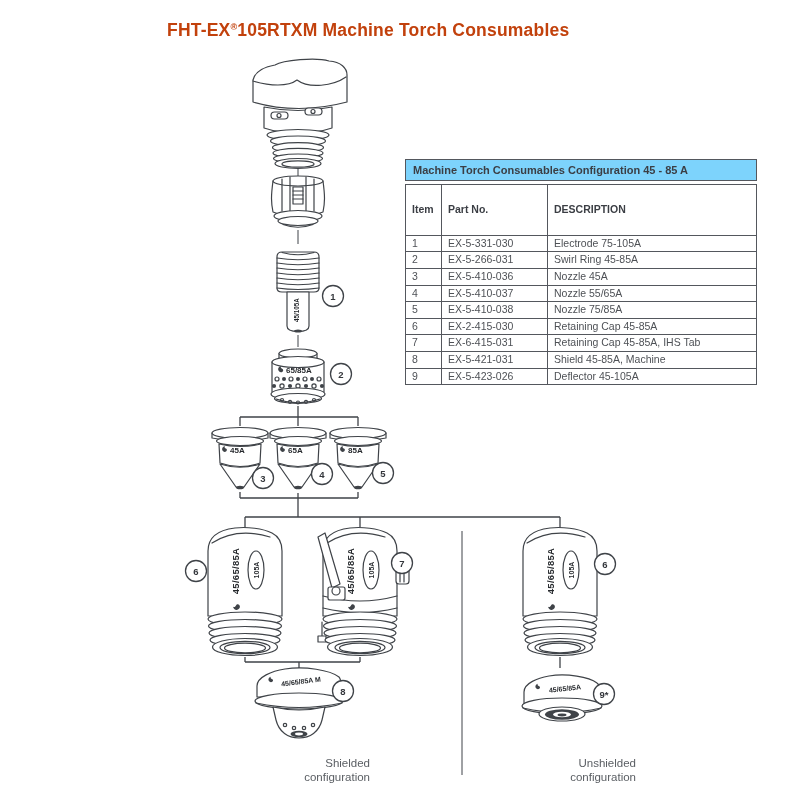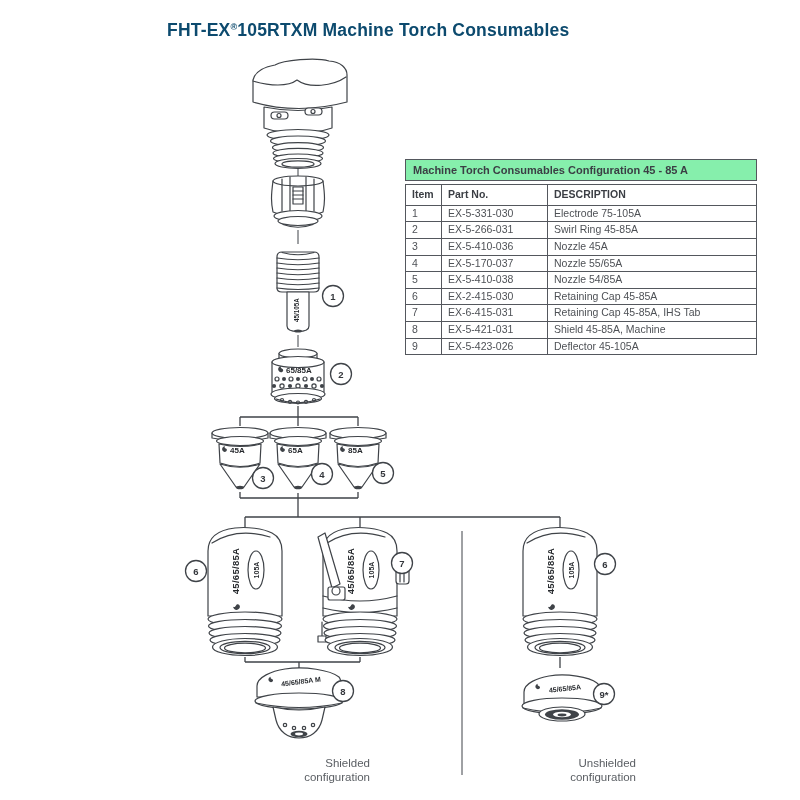--- a/index.html
+++ b/index.html
@@ -2,34 +2,34 @@
 <html><head>
 <meta charset="utf-8">
 <style>
   html,body{margin:0;padding:0;}
   body{
     width:800px;height:800px;position:relative;background:#ffffff;
     font-family:"Liberation Sans",sans-serif;color:#4e5156;overflow:hidden;
   }
   .page-title{
     position:absolute;left:167px;top:20px;font-size:17.5px;font-weight:bold;
-    color:#0c4a6e;letter-spacing:.2px;white-space:nowrap;
+    color:#c2410c;letter-spacing:.2px;white-space:nowrap;
   }
   .page-title sup{font-size:9px;vertical-align:6px;}
   .table-wrap{position:absolute;left:405px;top:159px;width:352px;}
   .table-title{
     border:1.2px solid #54575d;padding:4px 7px;font-size:11px;font-weight:bold;
-    color:#3b3e44;margin-bottom:3px;background:#86efac;
+    color:#3b3e44;margin-bottom:3px;background:#7dd3fc;
   }
   table.parts{border-collapse:collapse;width:100%;background:#fff;}
   table.parts th,table.parts td{
     border:1px solid #54575d;font-size:10.5px;padding:1px 6px;line-height:1.3;
     text-align:left;color:#4e5156;font-weight:normal;white-space:nowrap;
   }
-  table.parts th{font-weight:bold;color:#3b3e44;padding:3px 6px;}
+  table.parts th{font-weight:bold;color:#3b3e44;padding:18px 6px;}
   col.c-item{width:36px;} col.c-part{width:106px;}
   .caption{
     position:absolute;width:140px;text-align:right;font-size:11.5px;
     line-height:1.25;color:#5a5e63;
   }
   svg{position:absolute;left:0;top:0;}
   .s{stroke:#3f4348;stroke-width:1.2;fill:none;stroke-linecap:round;stroke-linejoin:round;}
   .sw{stroke:#3f4348;stroke-width:1.2;fill:#ffffff;stroke-linejoin:round;}
   .cl{stroke:#3f4348;stroke-width:1.3;fill:none;}
   .thin{stroke-width:1;}
@@ -321,27 +321,27 @@
           <td>EX-5-266-031</td>
           <td>Swirl Ring 45-85A</td>
         </tr>
       <tr>
           <td>3</td>
           <td>EX-5-410-036</td>
           <td>Nozzle 45A</td>
         </tr>
       <tr>
           <td>4</td>
-          <td>EX-5-170-037</td>
+          <td>EX-5-410-037</td>
           <td>Nozzle 55/65A</td>
         </tr>
       <tr>
           <td>5</td>
           <td>EX-5-410-038</td>
-          <td>Nozzle 54/85A</td>
+          <td>Nozzle 75/85A</td>
         </tr>
       <tr>
           <td>6</td>
           <td>EX-2-415-030</td>
           <td>Retaining Cap 45-85A</td>
         </tr>
       <tr>
           <td>7</td>
           <td>EX-6-415-031</td>
           <td>Retaining Cap 45-85A, IHS Tab</td>

